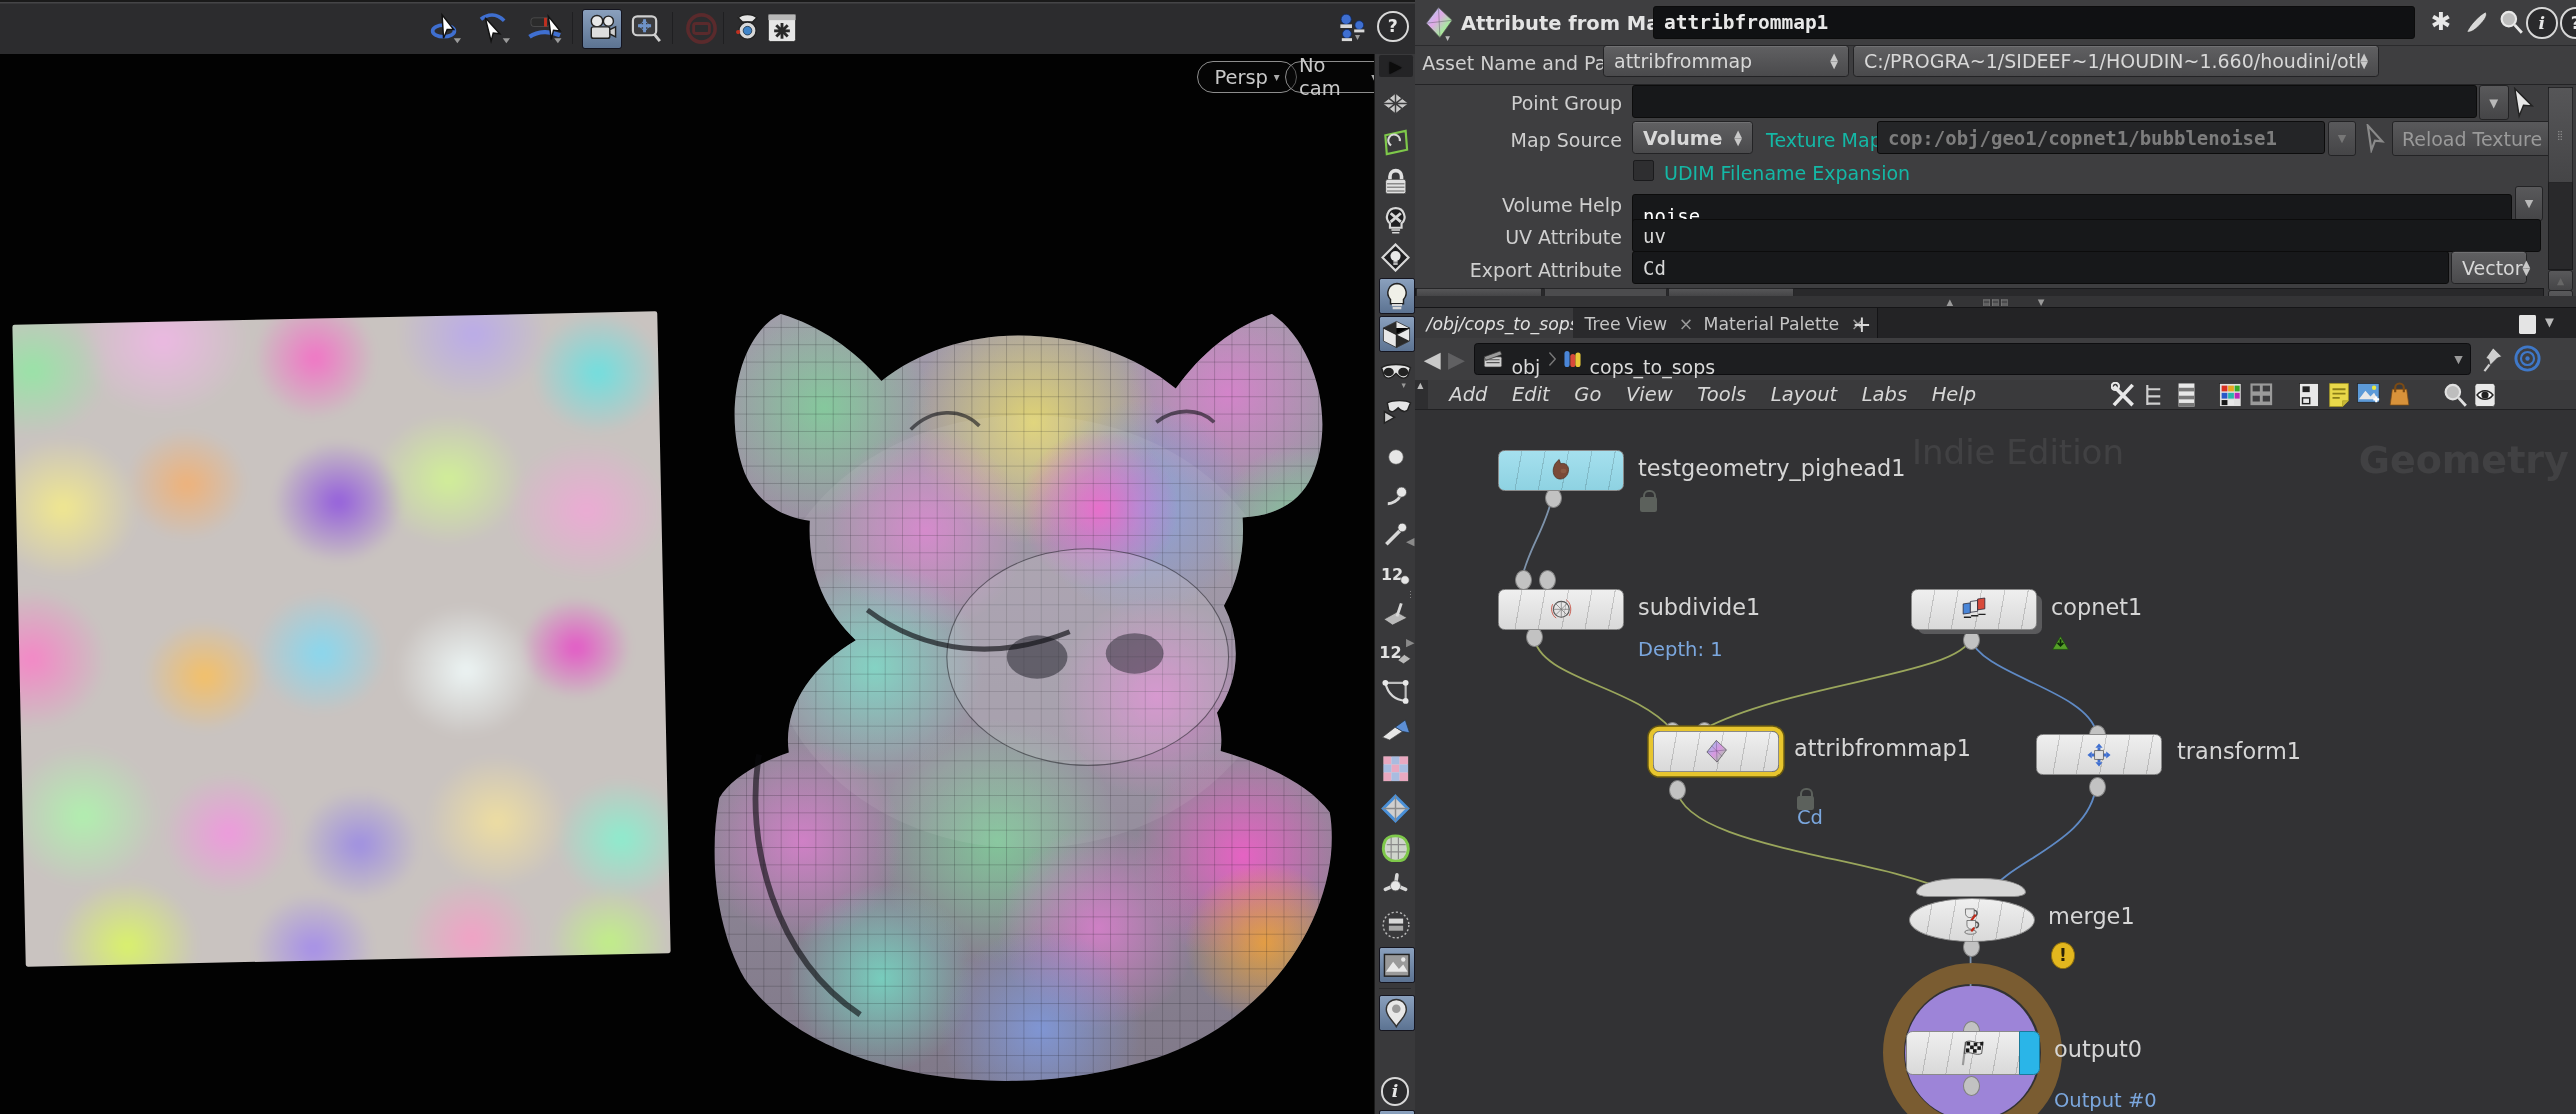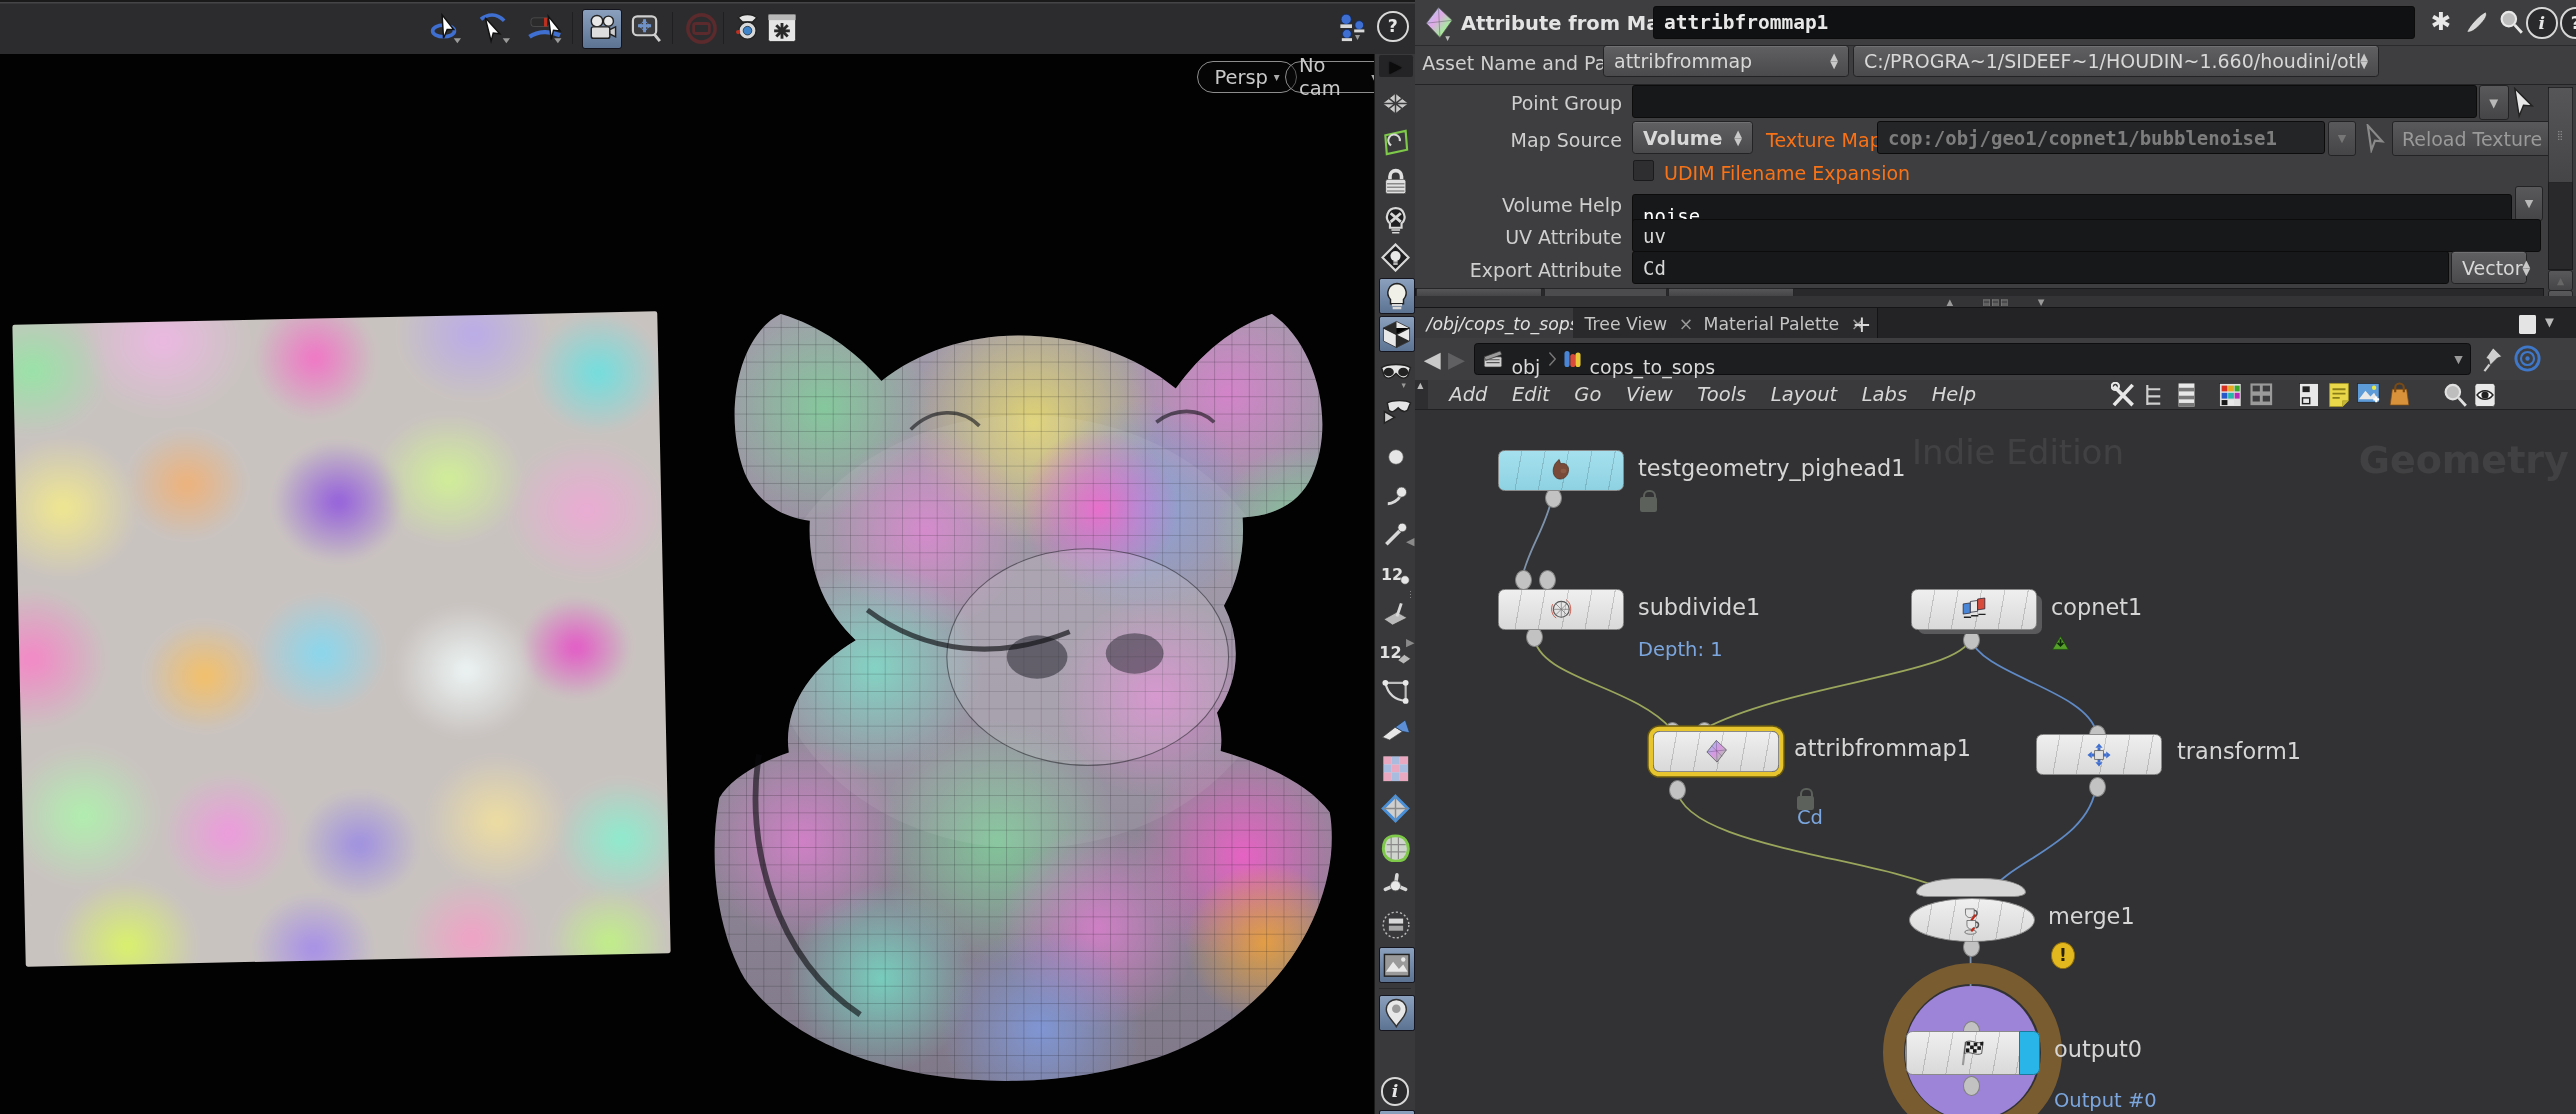--- a/index.html
+++ b/index.html
@@ -52,21 +52,21 @@
   
   #vp-side-toolbar{left:1374px;top:54px;width:41px;height:1061px;background:#39393b;border-left:1.4px solid #1a1a1a;}
   .side-icon{left:3.6px;width:34px;height:34px;display:flex;align-items:center;justify-content:center;border-radius:2.2px;}
   .side-active{background:linear-gradient(#8aa0bd,#5c7392);border:0.7px solid #15151f;}
   .glyph-num{font-weight:bold;font-size:16px;color:#e2e2e2;}
   
   #pane-splitter{left:1406px;top:535px;width:8.7px;height:145px;}
   
   #right-pane{left:1415px;top:0;width:1161px;height:1115px;background:#3e3e40;}
   .plabel{font-size:19px;color:#cfcfcf;text-align:right;}
-  .plabel-dim{color:#f97316;}
+  .plabel-dim{color:#14b8a6;}
   .dark-input{background:#17181a;border:0.7px solid #0c0c0c;border-radius:2.9px;color:#d8d8d8;
       font-size:19px;display:flex;align-items:center;padding:0 10px;box-sizing:border-box;}
   .dd{background:linear-gradient(#606062,#4a4a4c);border:0.7px solid #232325;border-radius:3.6px;
       color:#d8d8d8;font-size:19px;display:flex;align-items:center;padding:0 10px;box-sizing:border-box;
       box-shadow:inset 0 0.7px 0 rgba(255,255,255,.15);}
   .spin{margin-left:auto;display:flex;flex-direction:column;line-height:8px;font-size:10px;color:#c9c9c9;}
   .mini-btn{background:linear-gradient(#59595b,#454547);border:0.7px solid #232325;border-radius:2.9px;
       display:flex;align-items:center;justify-content:center;color:#b9b9b9;}
   mono, .mono{font-family:"DejaVu Sans Mono","Liberation Mono",monospace;text-align:center;}
   

